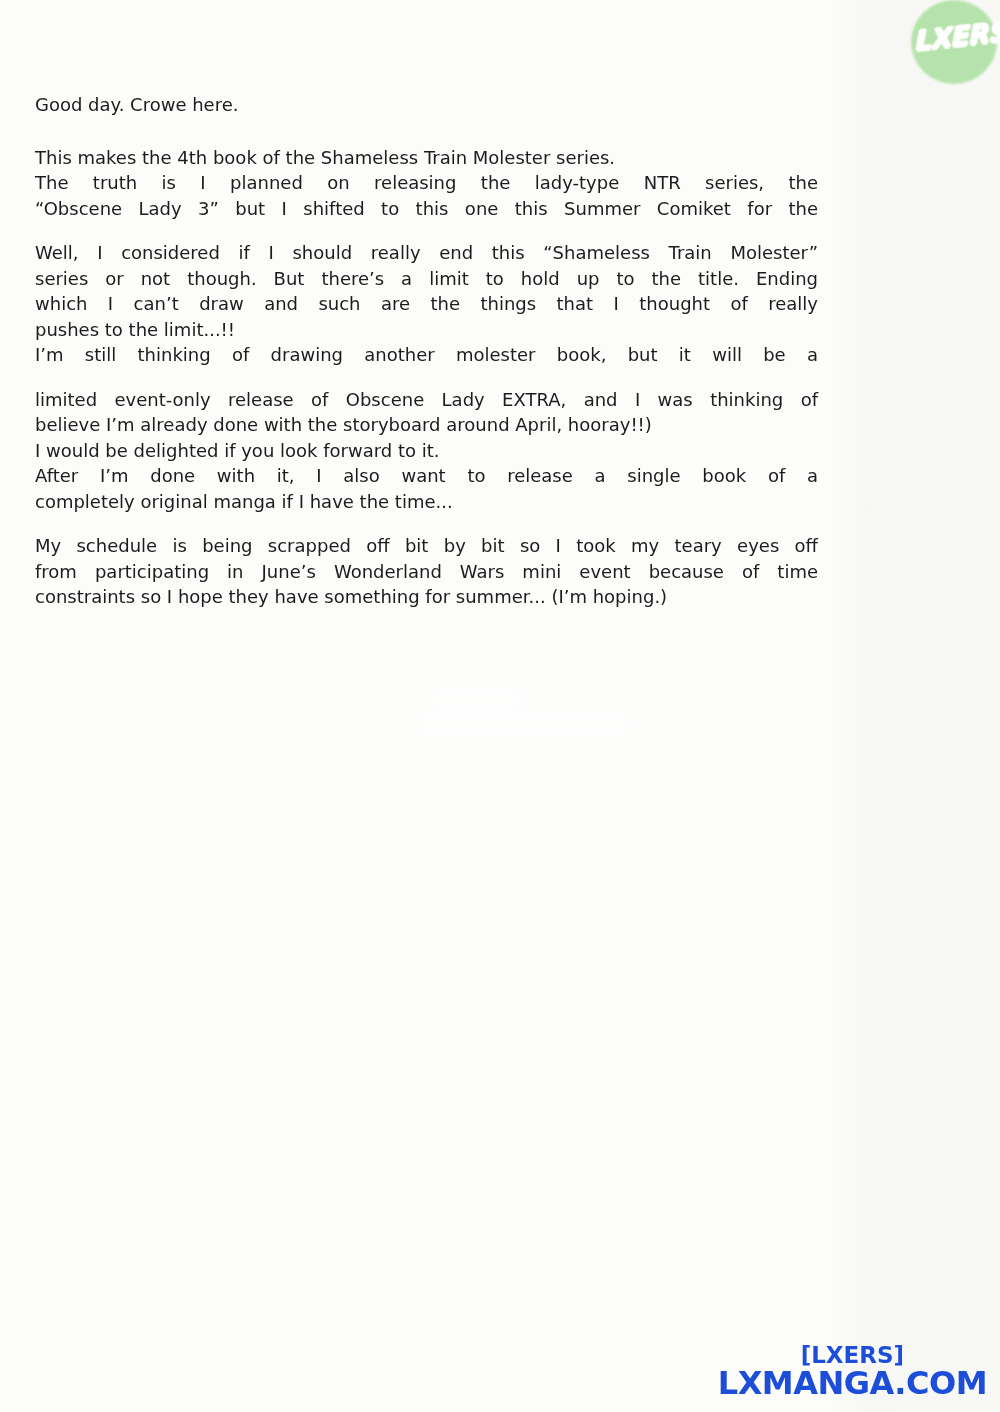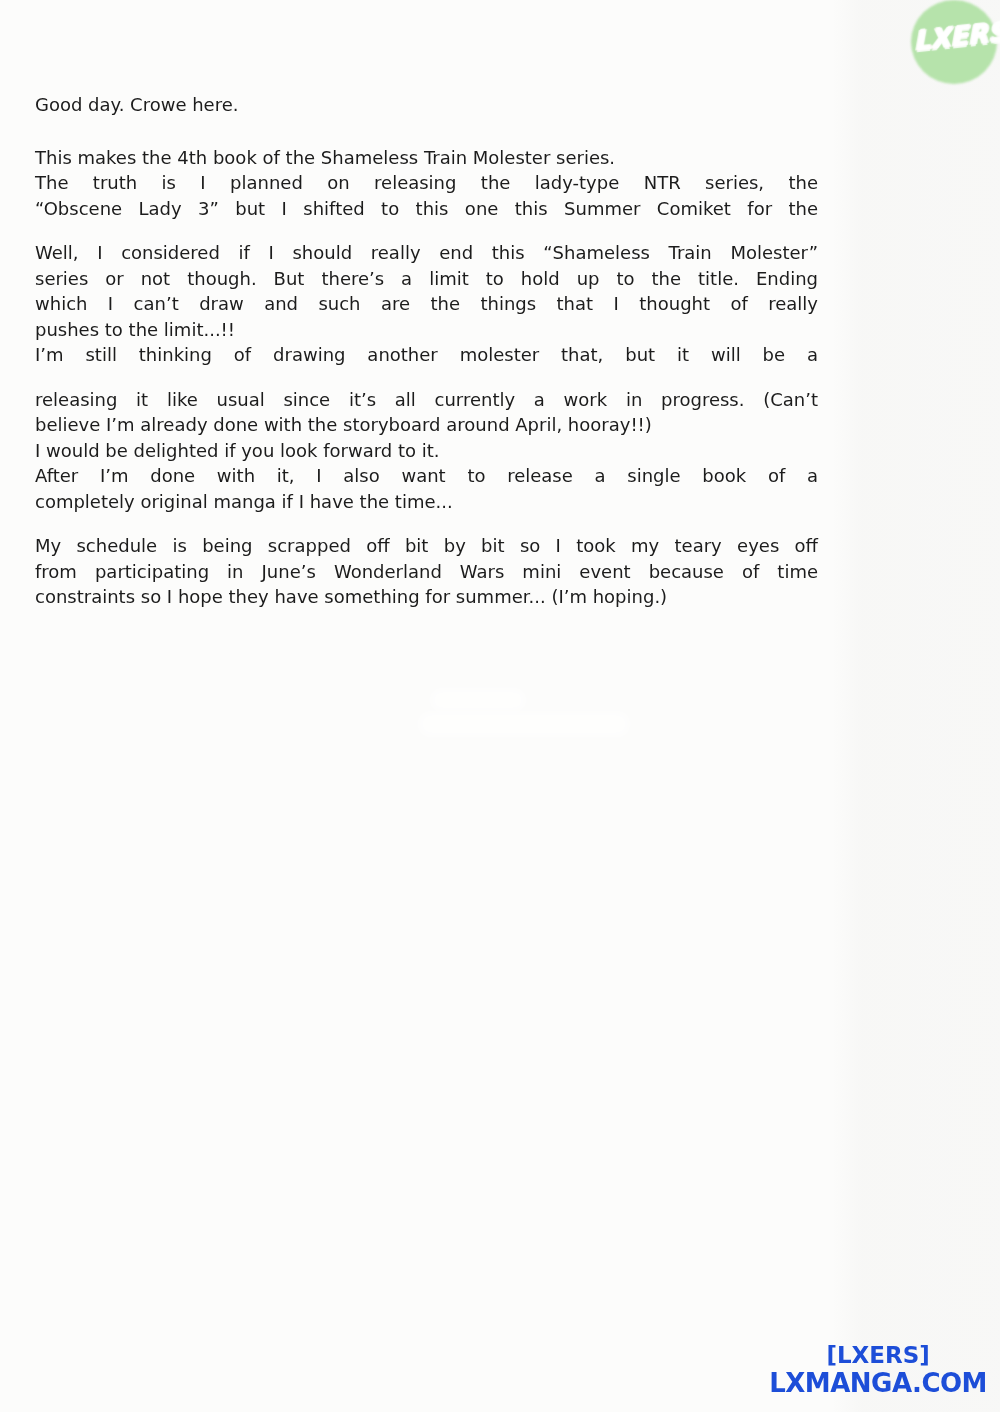--- a/index.html
+++ b/index.html
@@ -73,21 +73,21 @@
   .footer {
     position: absolute; right: 13px; top: 1341px;
     text-align: center;
     color: #1d4ed8;
     font-weight: bold;
   }
   .footer .credit {
     font-size: 23px; line-height: 28px; letter-spacing: 0px;
   }
   .footer .site {
-    font-size: 26px; line-height: 29px; letter-spacing: -0.5px;
+    font-size: 32px; line-height: 29px; letter-spacing: -0.5px;
   }
 </style>
 </head>
 <body>
 
 <div class="page">
   <div class="scan-band"></div>
 
   <div class="logo-badge"></div>
   <div class="logo-text">LXERS</div>
@@ -99,24 +99,24 @@
       <div class="block">
         <div class="line last">This makes the 4th book of the Shameless Train Molester series.</div>
         <div class="line">The truth is I planned on releasing the lady-type NTR series, the</div>
         <div class="line">“Obscene Lady 3” but I shifted to this one this Summer Comiket for the</div>
       </div>
       <div class="block">
         <div class="line">Well, I considered if I should really end this “Shameless Train Molester”</div>
         <div class="line">series or not though. But there’s a limit to hold up to the title. Ending</div>
         <div class="line">which I can’t draw and such are the things that I thought of really</div>
         <div class="line last">pushes to the limit...!!</div>
-        <div class="line">I’m still thinking of drawing another molester that, but it will be a</div>
+        <div class="line">I’m still thinking of drawing another molester book, but it will be a</div>
       </div>
       <div class="block">
-        <div class="line">releasing it like usual since it’s all currently a work in progress. (Can’t</div>
+        <div class="line">limited event-only release of Obscene Lady EXTRA, and I was thinking of</div>
         <div class="line last">believe I’m already done with the storyboard around April, hooray!!)</div>
         <div class="line last">I would be delighted if you look forward to it.</div>
         <div class="line">After I’m done with it, I also want to release a single book of a</div>
         <div class="line last">completely original manga if I have the time...</div>
       </div>
       <div class="block">
         <div class="line">My schedule is being scrapped off bit by bit so I took my teary eyes off</div>
         <div class="line">from participating in June’s Wonderland Wars mini event because of time</div>
         <div class="line last">constraints so I hope they have something for summer... (I’m hoping.)</div>
       </div>

